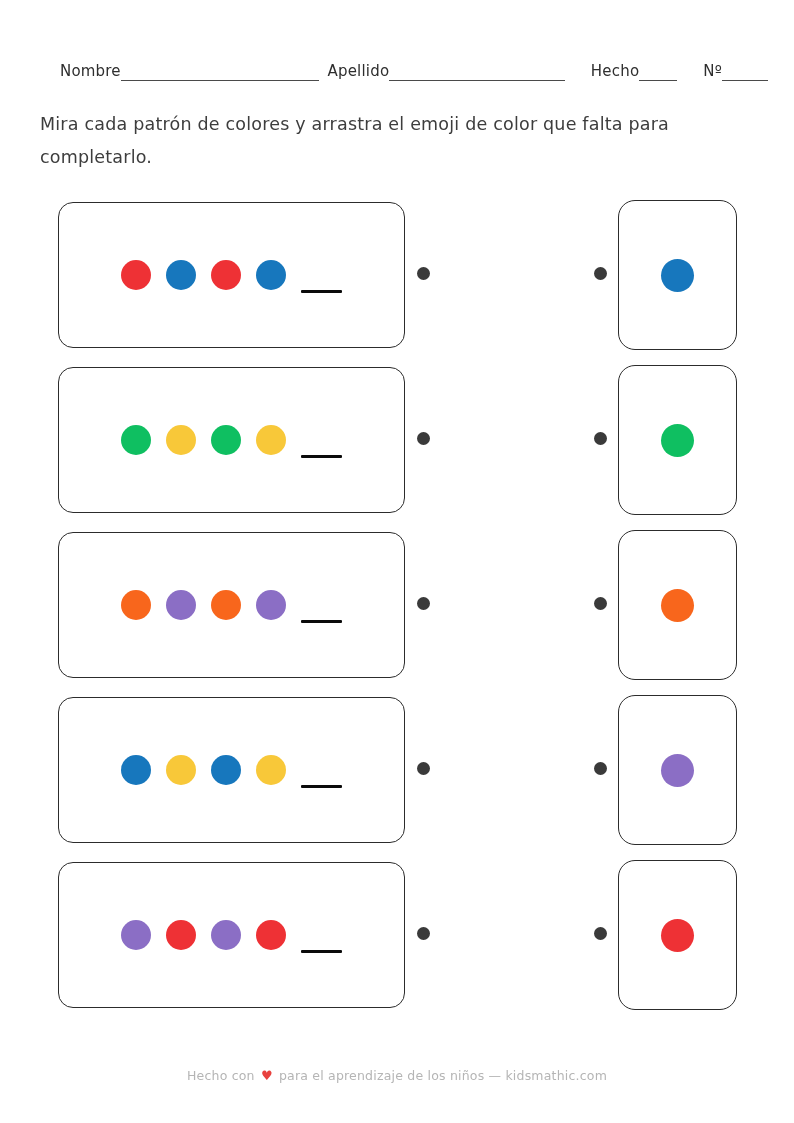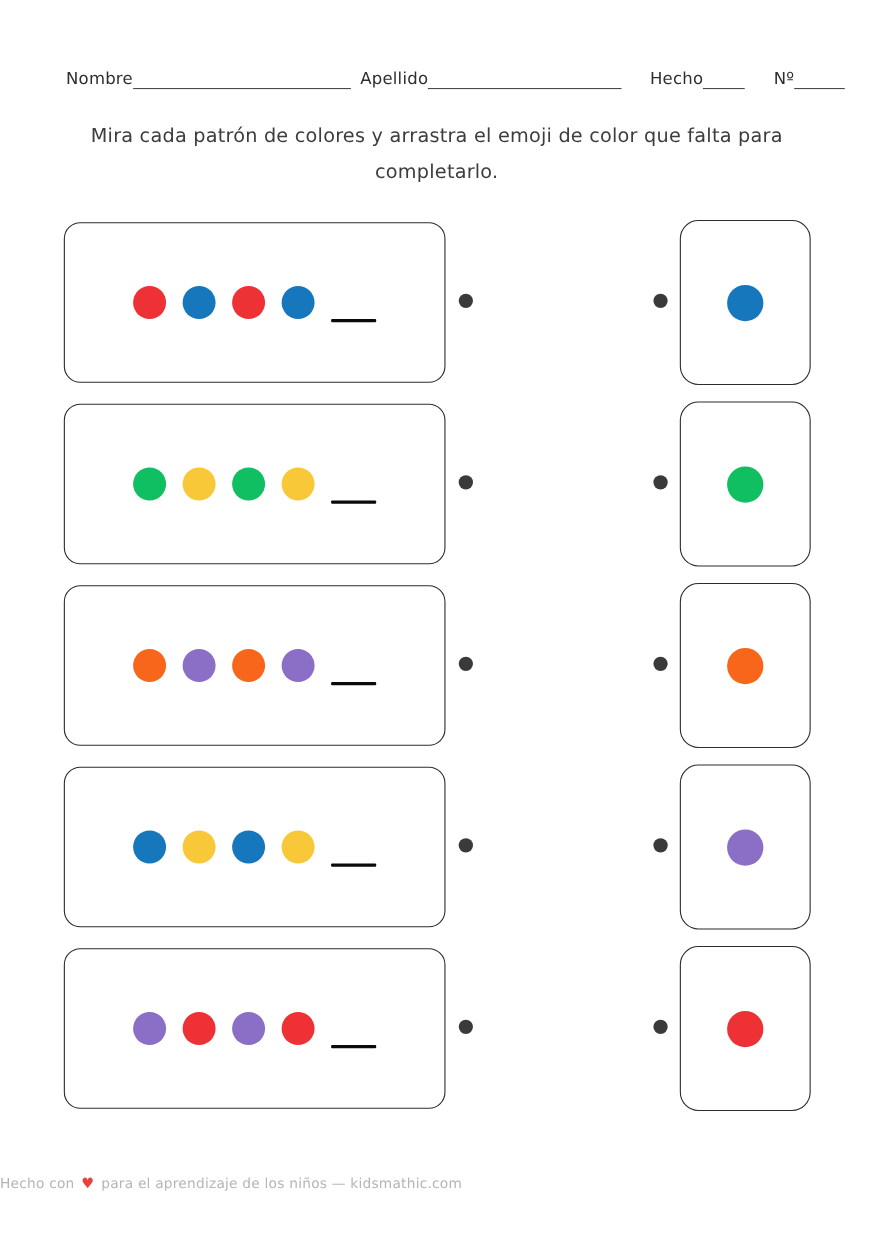--- a/index.html
+++ b/index.html
@@ -14,21 +14,21 @@
   }
   .fields .lbl{white-space:nowrap;padding-bottom:1px;}
   .fields .line{border-bottom:1.4px solid #4a4a4a;height:17px;}
   .line-name{flex:215 1 0;margin-right:8px;}
   .line-surname{flex:190 1 0;margin-right:26px;}
   .line-class{width:38px;margin-right:26px;}
   .line-number{width:46px;}
   
   .instruction{
     position:absolute;top:108px;left:40px;right:40px;
-    text-align:center;font-size:17.5px;line-height:1.9;color:#3d3d3d;letter-spacing:.2px;
+    text-align:left;font-size:17.5px;line-height:1.9;color:#3d3d3d;letter-spacing:.2px;
   }
   
   .rows{position:absolute;top:202px;left:0;right:0;display:flex;flex-direction:column;gap:19px;}
   .row{position:relative;height:146px;}
   .pattern-card{
     position:absolute;left:58px;top:0;width:347px;height:146px;box-sizing:border-box;
     border:1.7px solid #2c2c2c;border-radius:15px;background:#fff;
     display:flex;align-items:center;justify-content:center;gap:15px;
   }
   .dot{width:30px;height:30px;border-radius:50%;flex:0 0 auto;}
@@ -37,21 +37,21 @@
   .conn-left{left:417px;}
   .conn-right{left:594px;}
   .answer-card{
     position:absolute;left:618px;top:-2px;width:119px;height:150px;box-sizing:border-box;
     border:1.7px solid #2c2c2c;border-radius:17px;background:#fff;
     display:flex;align-items:center;justify-content:center;
   }
   .answer-dot{width:33px;height:33px;border-radius:50%;}
   
   .footer{
-    position:absolute;top:1068px;left:0;right:0;
+    position:absolute;top:1068px;left:0;right:0;text-align:center;
     font-size:12.5px;color:#b5b5b5;letter-spacing:.2px;
   }
   .footer .heart{color:#e8413e;font-size:13px;padding:0 2px;}
 </style>
 </head>
 <body>
 
 <div class="sheet">
 
   <div class="fields">

